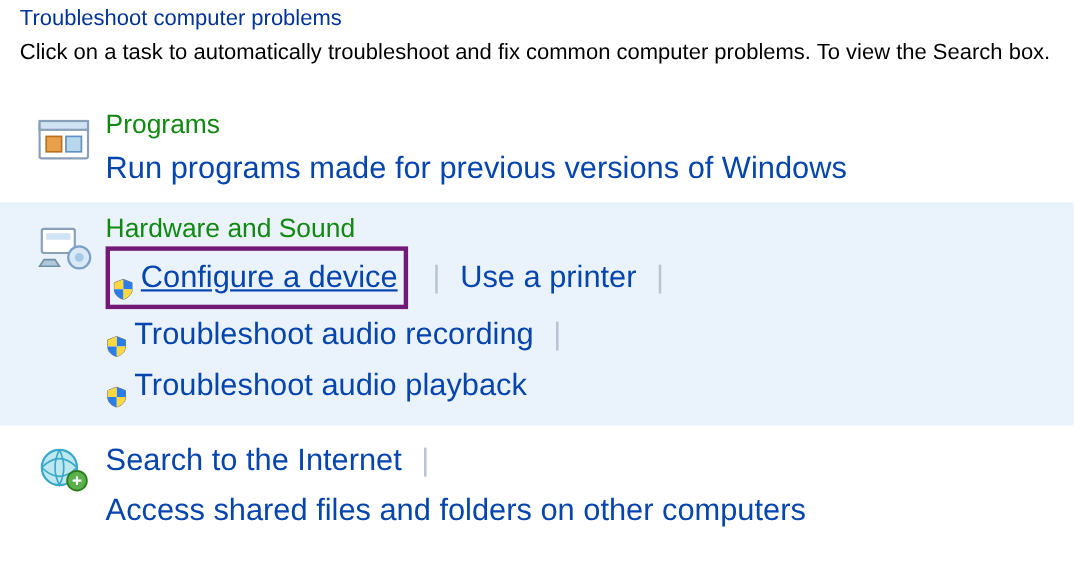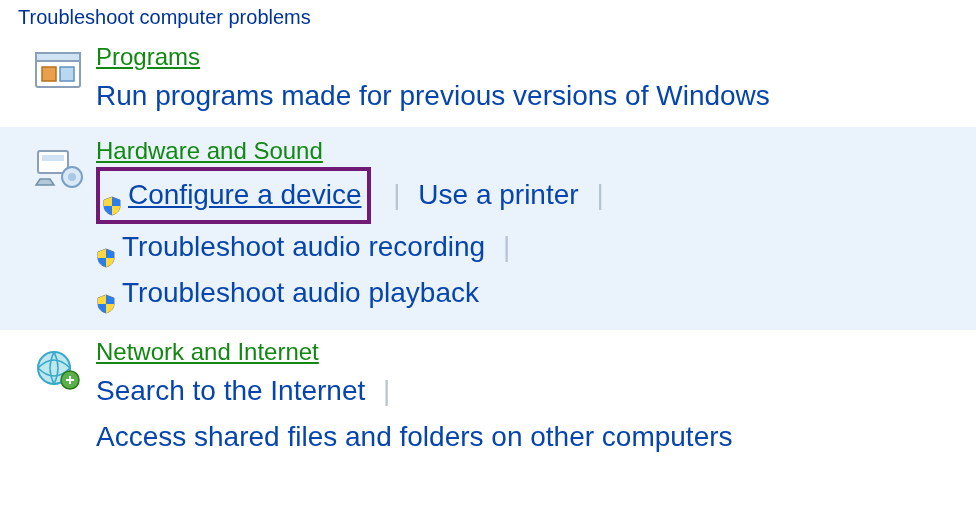--- a/index.html
+++ b/index.html
@@ -53,21 +53,20 @@
   }
   .cat-body {
     flex: 1 1 auto;
   }
   .cat-title {
     font-size: 24px;
     color: #118811;
     margin: 0 0 2px 0;
     display: inline-block;
     cursor: pointer;
-    text-decoration: underline;
   }
   .links {
     font-size: 28px;
     color: #003399;
     line-height: 1.6;
   }
   .link {
     color: #0645ad;
     cursor: pointer;
     display: inline-flex;
@@ -98,20 +97,21 @@
   .row2 {
     display: block;
   }
   
 </style>
 </head>
 <body>
 
 <div class="page">
   <div class="page-title">Troubleshoot computer problems</div>
+  <div class="page-desc">Click on a task to automatically troubleshoot and fix common computer problems. To view the Search box.</div>
 
   <div class="categories">
 
     <div class="cat">
       <span class="cat-icon">
         <svg viewBox="0 0 52 52" width="52" height="52">
           <rect x="4" y="6" width="44" height="34" rx="2" fill="#fff" stroke="#8aa0b8" stroke-width="2"></rect>
           <rect x="4" y="6" width="44" height="8" fill="#cfe3f5" stroke="#8aa0b8" stroke-width="2"></rect>
           <rect x="10" y="20" width="14" height="14" fill="#e8a04a" stroke="#b87020" stroke-width="1.5"></rect>
           <rect x="28" y="20" width="14" height="14" fill="#b8d8f0" stroke="#6090c0" stroke-width="1.5"></rect>
@@ -188,21 +188,20 @@
       <span class="cat-icon">
         <svg viewBox="0 0 52 52" width="52" height="52">
           <circle cx="22" cy="26" r="16" fill="#bde8f0" stroke="#3aa8c8" stroke-width="2"></circle>
           <path d="M6 26 Q22 10 38 26 Q22 42 6 26" fill="none" stroke="#3aa8c8" stroke-width="1.5"></path>
           <path d="M22 10 Q30 26 22 42 Q14 26 22 10" fill="none" stroke="#3aa8c8" stroke-width="1.5"></path>
           <circle cx="38" cy="38" r="9" fill="#5ab04a" stroke="#2a7a1a" stroke-width="1.5"></circle>
           <path d="M34 38 L42 38 M38 34 L38 42" stroke="#fff" stroke-width="2"></path>
         </svg>
       </span>
       <div class="cat-body">
-        <div class="cat-title">Network and Internet</div>
         <div class="links">
           <span class="link">Search to the Internet</span>
           <span class="sep">|</span>
           <span class="link">Access shared files and folders on other computers</span>
         </div>
       </div>
     </div>
 
   </div>
 </div>

